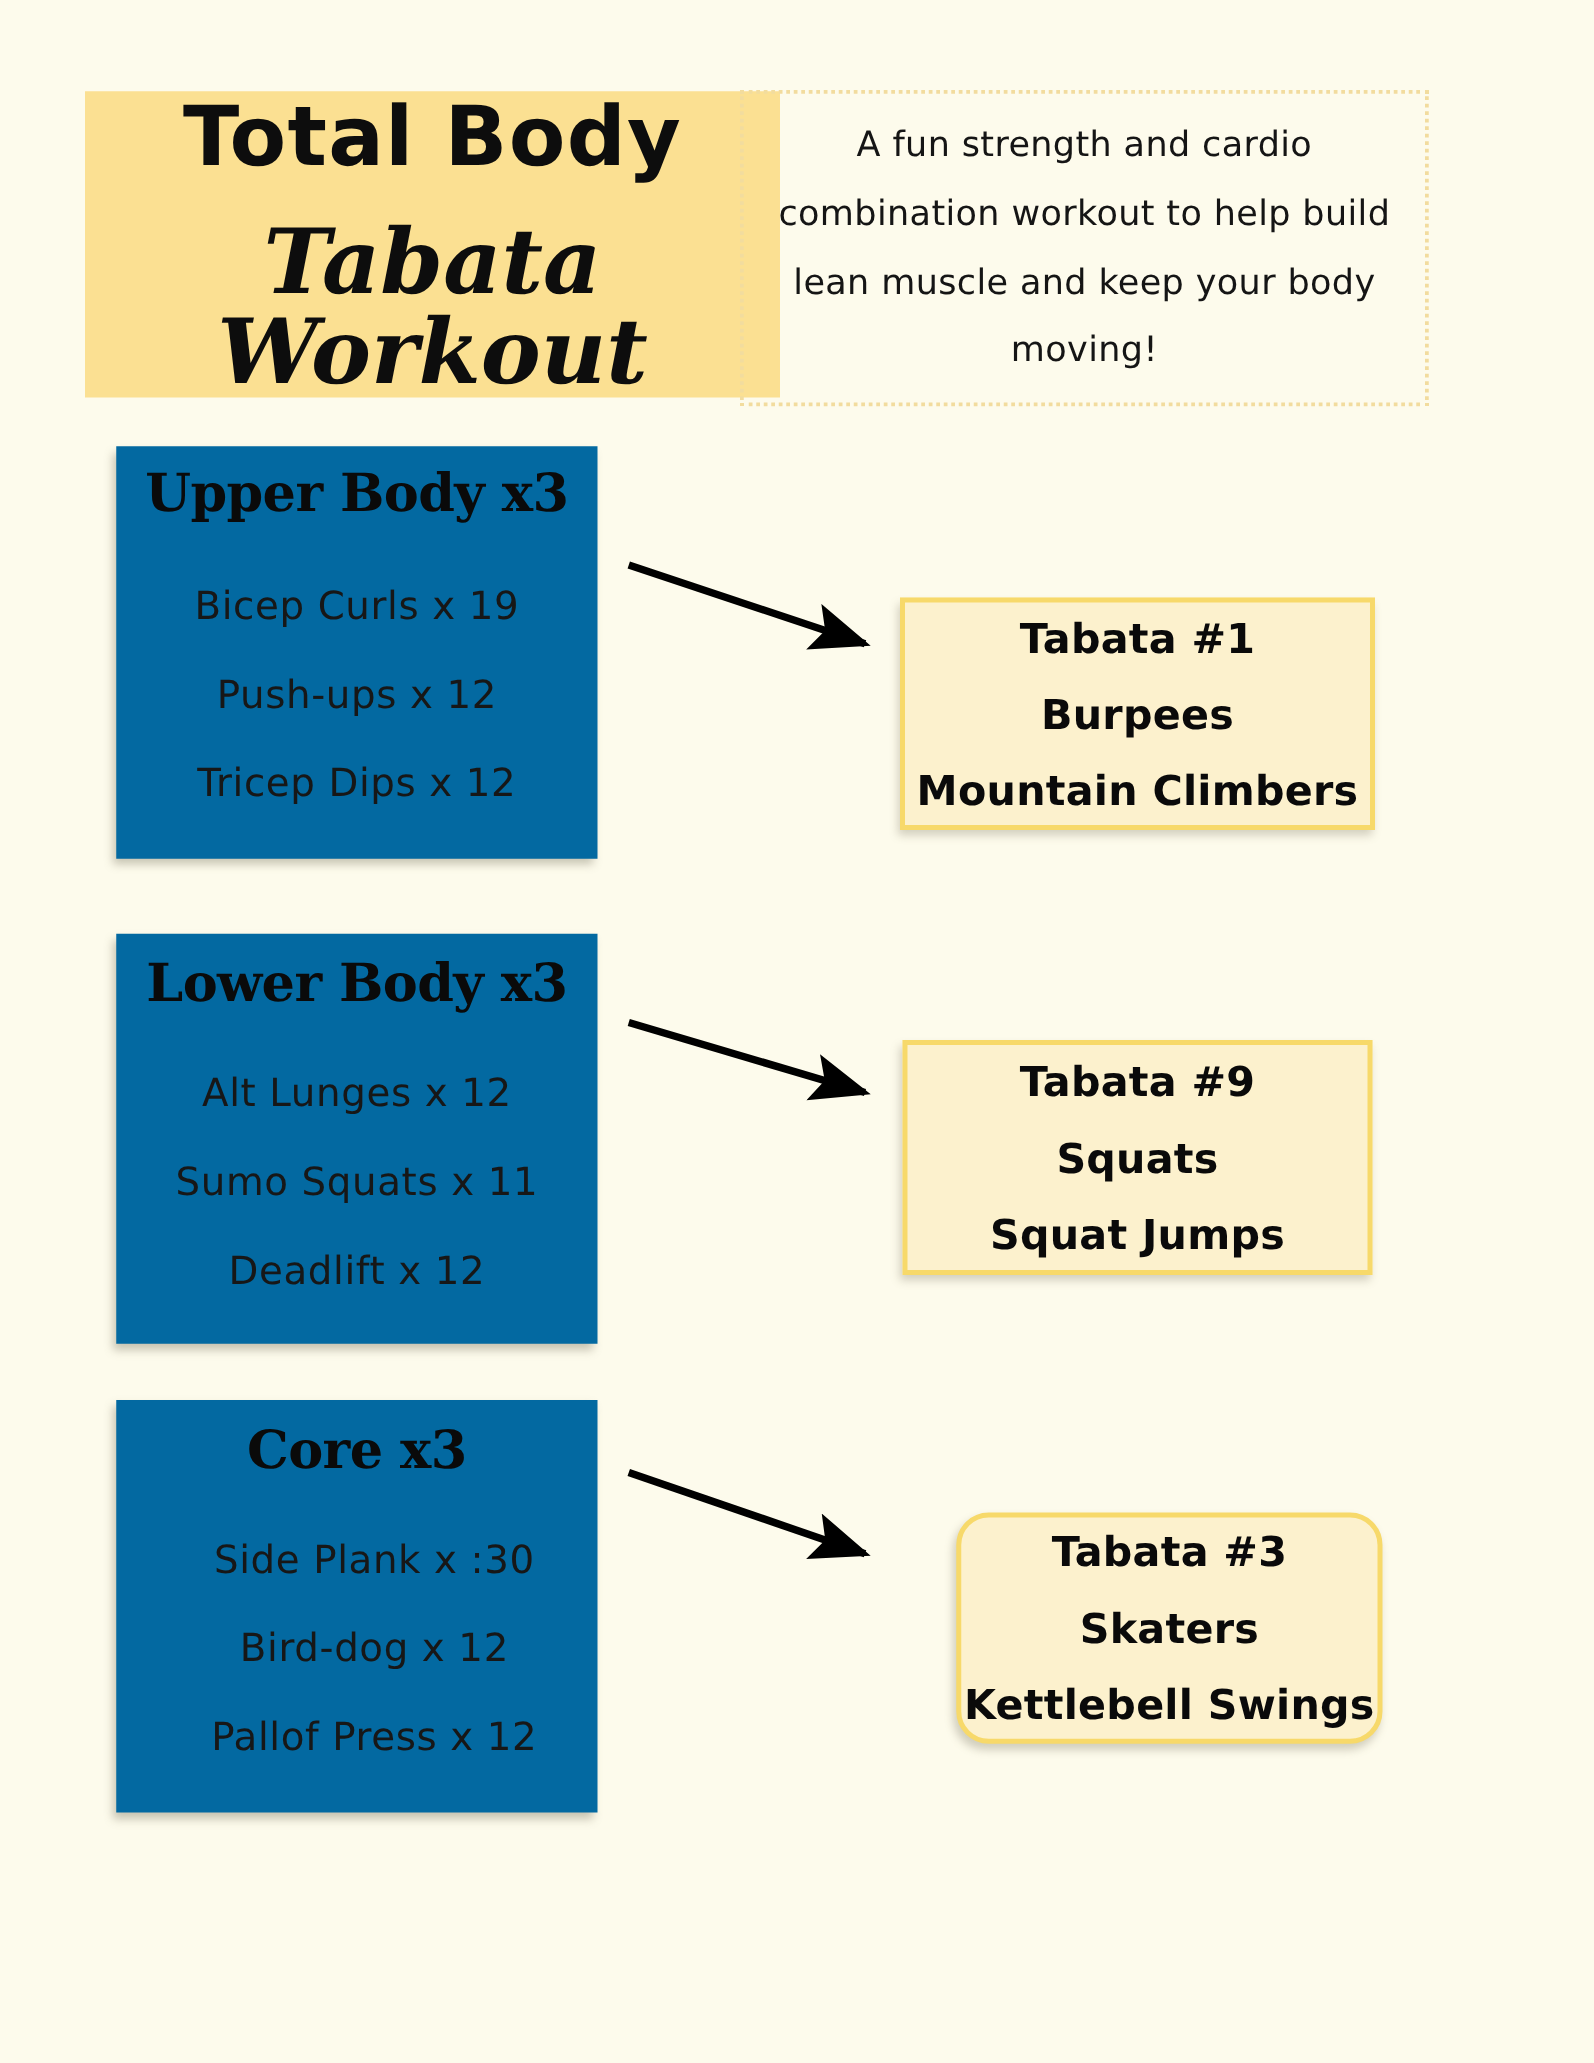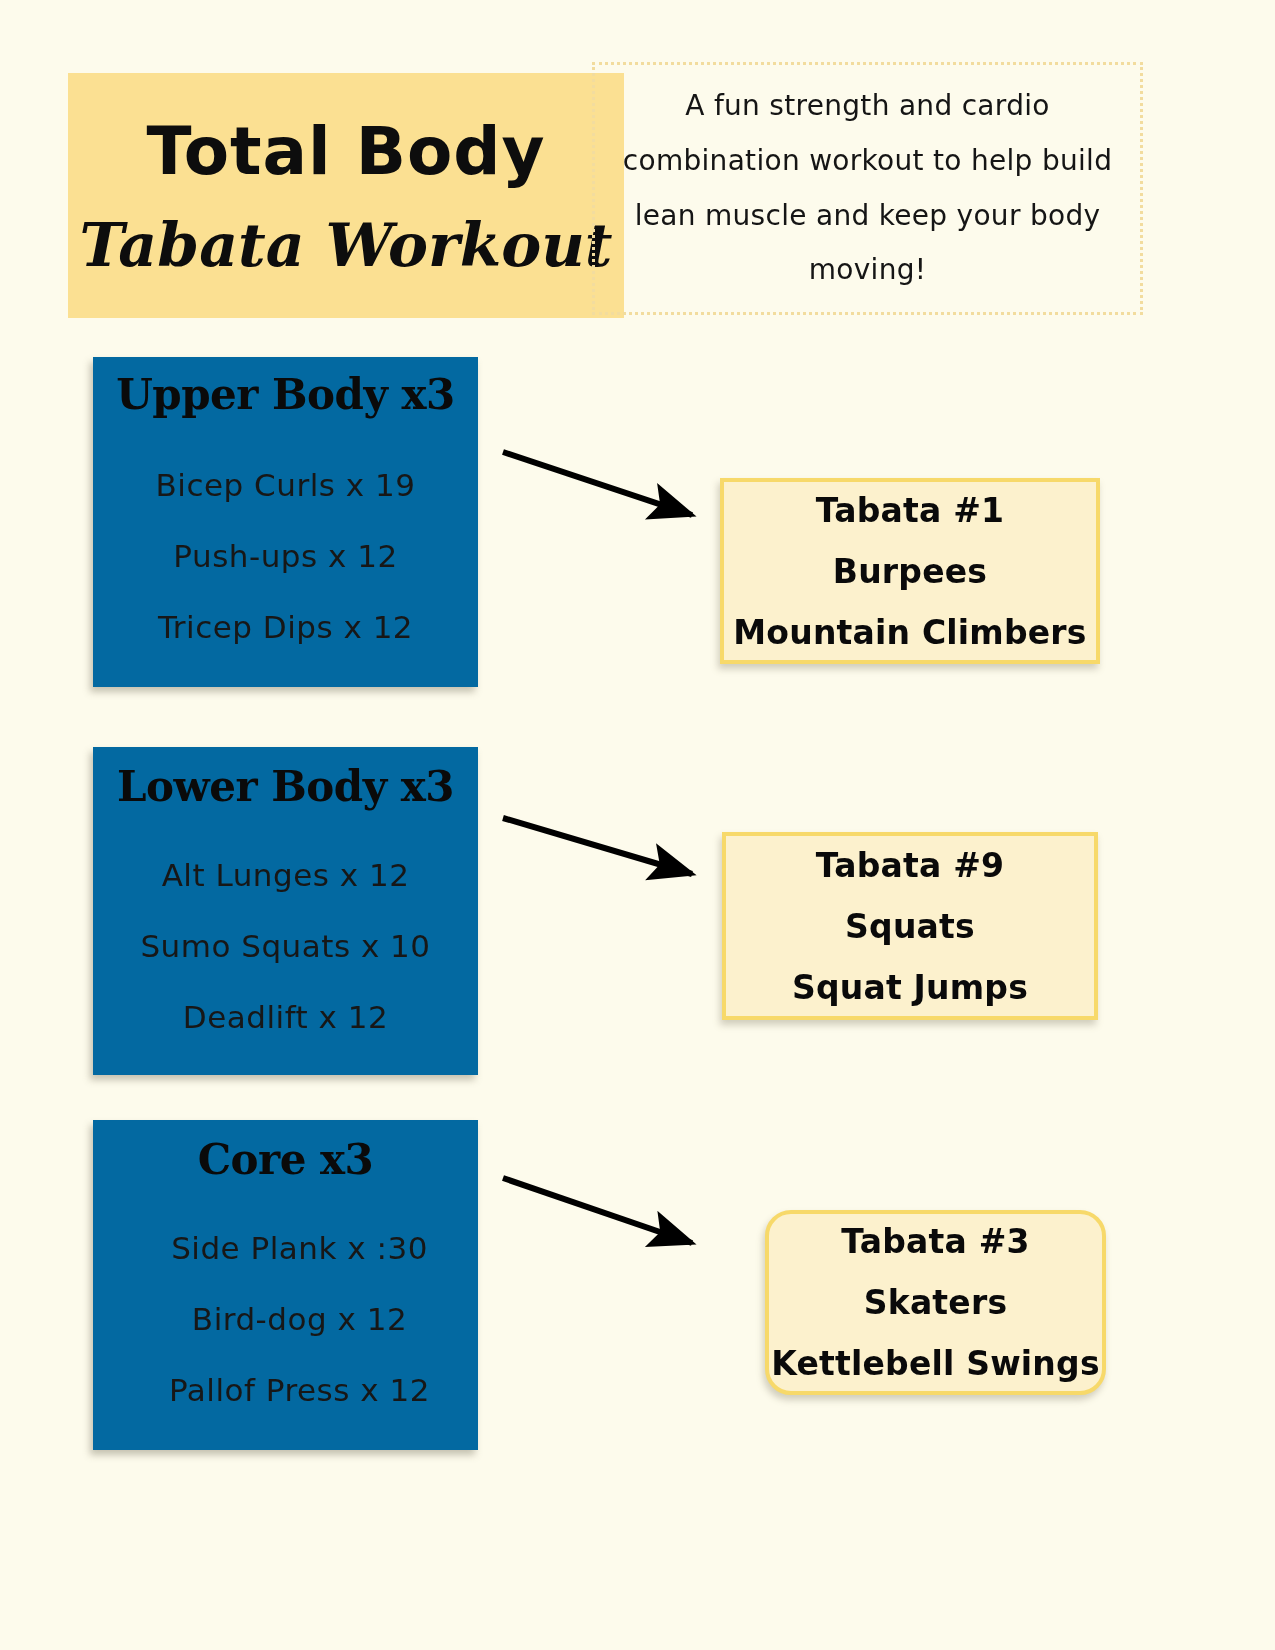--- a/index.html
+++ b/index.html
@@ -41,32 +41,32 @@
     color: #0d0d0d;
     line-height: 1;
     margin-top: 6px;
     margin-bottom: 30px;
     text-align: center;
   }
   .title-line2 {
     font-family: "DejaVu Serif", serif;
     font-style: italic;
     font-weight: bold;
-    font-size: 60px;
+    font-size: 72px;
     color: #0d0d0d;
     line-height: 1;
     text-align: center;
     margin-bottom: 4px;
   }
 
   
   .desc-box {
     position: absolute;
     left: 592px;
-    top: 62px;
+    top: 72px;
     width: 551px;
     height: 253px;
     border: 3px dotted #f2dc9e;
     box-sizing: border-box;
     display: flex;
     align-items: center;
     justify-content: center;
     padding: 0 26px;
   }
   .desc-text {
@@ -184,21 +184,21 @@
       <li class="ex-item">Bicep Curls x 19</li>
       <li class="ex-item">Push-ups x 12</li>
       <li class="ex-item">Tricep Dips x 12</li>
     </ul>
   </div>
 
   <div class="ex-block b2">
     <div class="ex-title">Lower Body x3</div>
     <ul class="ex-list">
       <li class="ex-item">Alt Lunges x 12</li>
-      <li class="ex-item">Sumo Squats x 10</li>
+      <li class="ex-item">Sumo Squats x 11</li>
       <li class="ex-item">Deadlift x 12</li>
     </ul>
   </div>
 
   <div class="ex-block b3">
     <div class="ex-title">Core x3</div>
     <ul class="ex-list">
       <li class="ex-item">Side Plank x :30</li>
       <li class="ex-item">Bird-dog x 12</li>
       <li class="ex-item">Pallof Press x 12</li>

